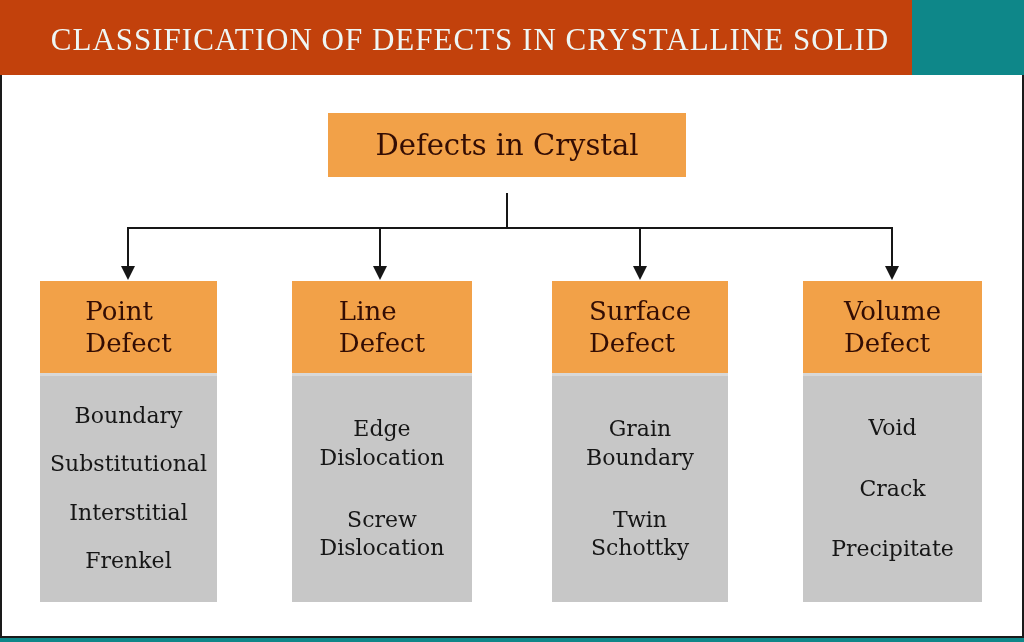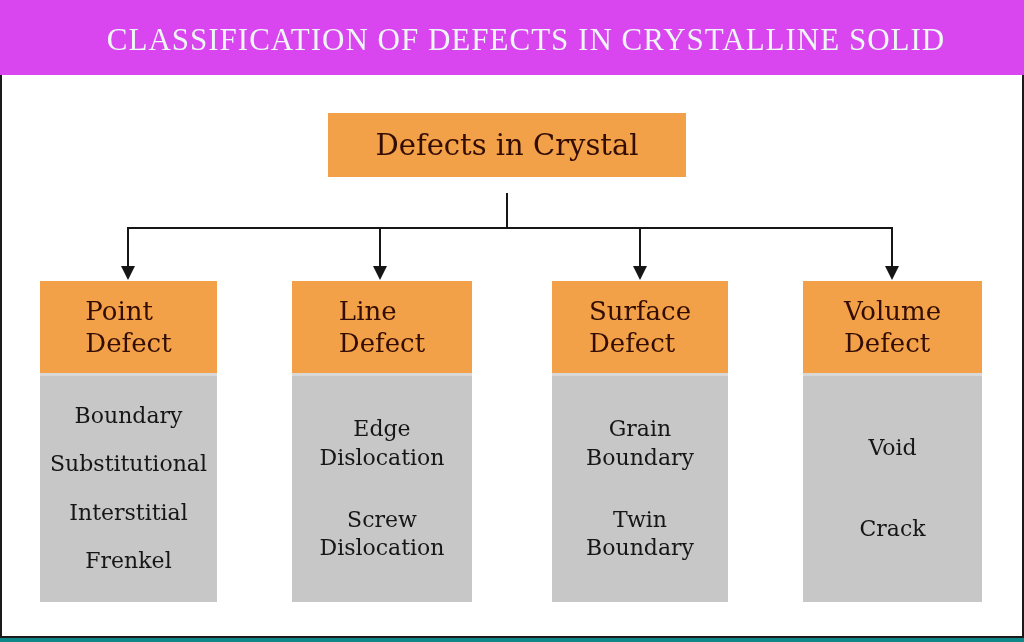--- a/index.html
+++ b/index.html
@@ -5,22 +5,22 @@
   * { margin:0; padding:0; box-sizing:border-box; }
   html,body { width:1024px; height:642px; overflow:hidden; }
   body {
     position:relative;
     background:#0e8789;
     font-family:"DejaVu Serif","Liberation Serif",serif;
   }
 
   
   .banner {
-    position:absolute; left:0; top:0; width:1024px; height:75px;
-    background:#d946ef;
+    position:absolute; left:0; top:0; width:912px; height:75px;
+    background:#c2410c;
     display:flex; align-items:center; justify-content:center;padding-left:28px;
   }
   .banner .title {
     color:#eef6f5;
     font-family:"Liberation Serif","DejaVu Serif",serif;
     font-size:31px;
     letter-spacing:1px;
     white-space:nowrap;
     padding-top:4px;
   }
@@ -125,24 +125,25 @@
   </div>
 </section>
 
 <section class="col c3">
   <div class="col-head">Surface
 Defect</div>
   <div class="col-body">
     <div class="item">Grain
 Boundary</div>
     <div class="item">Twin
-Boundary</div>
+Schottky</div>
   </div>
 </section>
 
 <section class="col c4">
   <div class="col-head">Volume
 Defect</div>
   <div class="col-body">
     <div class="item">Void</div>
     <div class="item">Crack</div>
+    <div class="item">Precipitate</div>
   </div>
 </section>
 
 </body></html>

